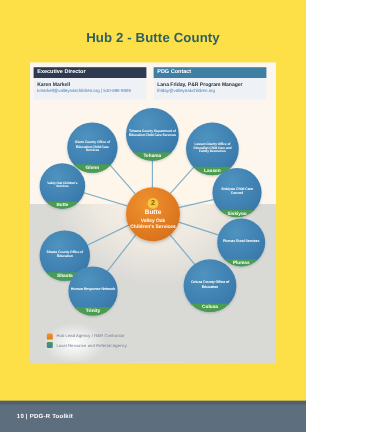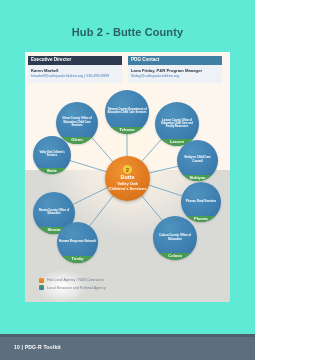--- a/index.html
+++ b/index.html
@@ -3,21 +3,21 @@
 <meta charset="utf-8">
 <style>
   html,body{margin:0;padding:0;}
   body{
     width:255px;height:360px;
     background:#ffffff;
     font-family:"Liberation Sans",sans-serif;
     overflow:hidden;
     position:relative;
   }
-  .page{position:absolute;inset:0;background:#5eead4;}
+  .page{position:absolute;inset:0;background:#fde047;}
 
   
   .title{
     position:absolute;left:0;top:26px;width:255px;
     text-align:center;
     font-size:11px;font-weight:bold;
     color:#2b6068;
     letter-spacing:.1px;
   }
 

